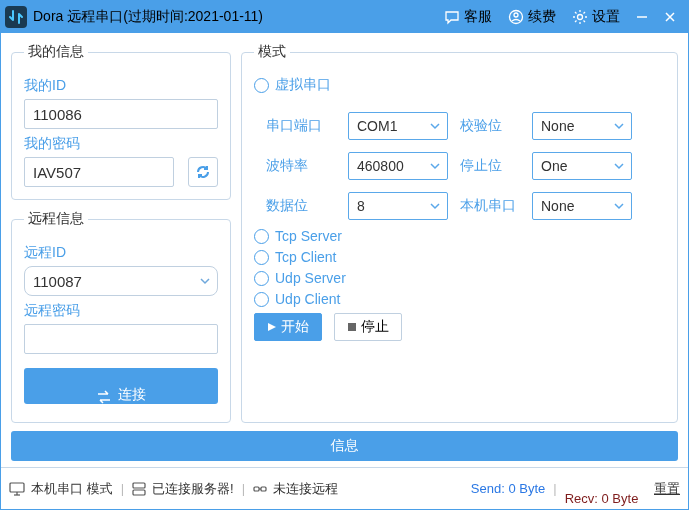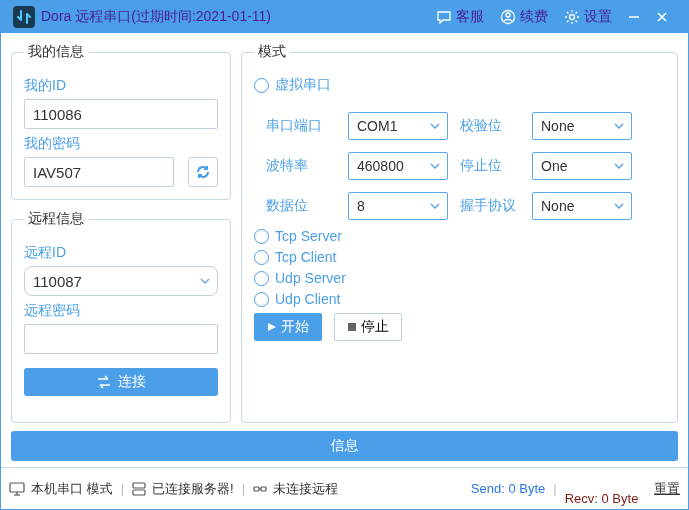--- a/index.html
+++ b/index.html
@@ -15,24 +15,24 @@
     width: 689px;
     height: 510px;
     background: #fff;
     border: 1px solid #4a9fe8;
     display: flex;
     flex-direction: column;
   }
   .titlebar {
     height: 32px;
     background: #4a9fe8;
-    color: #4c1d95;
-    display: flex;
-    align-items: center;
-    padding: 0 12px;
+    color: #000000;
+    display: flex;
+    align-items: center;
+    padding: 0 4px;
     font-size: 14px;
   }
   .titlebar .logo {
     width: 22px; height: 22px;
     background: #1a3a52;
     border-radius: 4px;
     margin-right: 6px;
     display: flex;
     align-items: center;
     justify-content: center;
@@ -149,28 +149,28 @@
     color: #333;
     background: #fff;
     position: relative;
     display: flex;
     align-items: center;
     cursor: pointer;
     width: 100px;
   }
   .connect-btn {
     width: 100%;
-    height: 28px;
+    height: 36px;
     background: #4a9fe8;
     color: #fff;
     border: none;
     border-radius: 3px;
     cursor: pointer;
     display: flex;
-    align-items: center;
+    align-items: flex-end;
     justify-content: center;
     gap: 6px;
     margin-top: 14px;
     font-size: 14px;
   }
   .radio-row {
     display: flex;
     align-items: center;
     gap: 6px;
     margin: 5px 0;
@@ -397,21 +397,21 @@
 
           <div class="lbl">数据位</div>
           <div class="select-blue">
             <span>8</span>
             <span class="chev">
                 <svg width="12" height="12" viewBox="0 0 12 12">
                   <path d="M2 4 L6 8 L10 4" fill="none" stroke="#5aa8ea" stroke-width="1.5"></path>
                 </svg>
               </span>
           </div>
-          <div class="lbl">握手协议</div>
+          <div class="lbl">本机串口</div>
           <div class="select-blue">
             <span>None</span>
             <span class="chev">
                 <svg width="12" height="12" viewBox="0 0 12 12">
                   <path d="M2 4 L6 8 L10 4" fill="none" stroke="#5aa8ea" stroke-width="1.5"></path>
                 </svg>
               </span>
           </div>
         </div>
 

